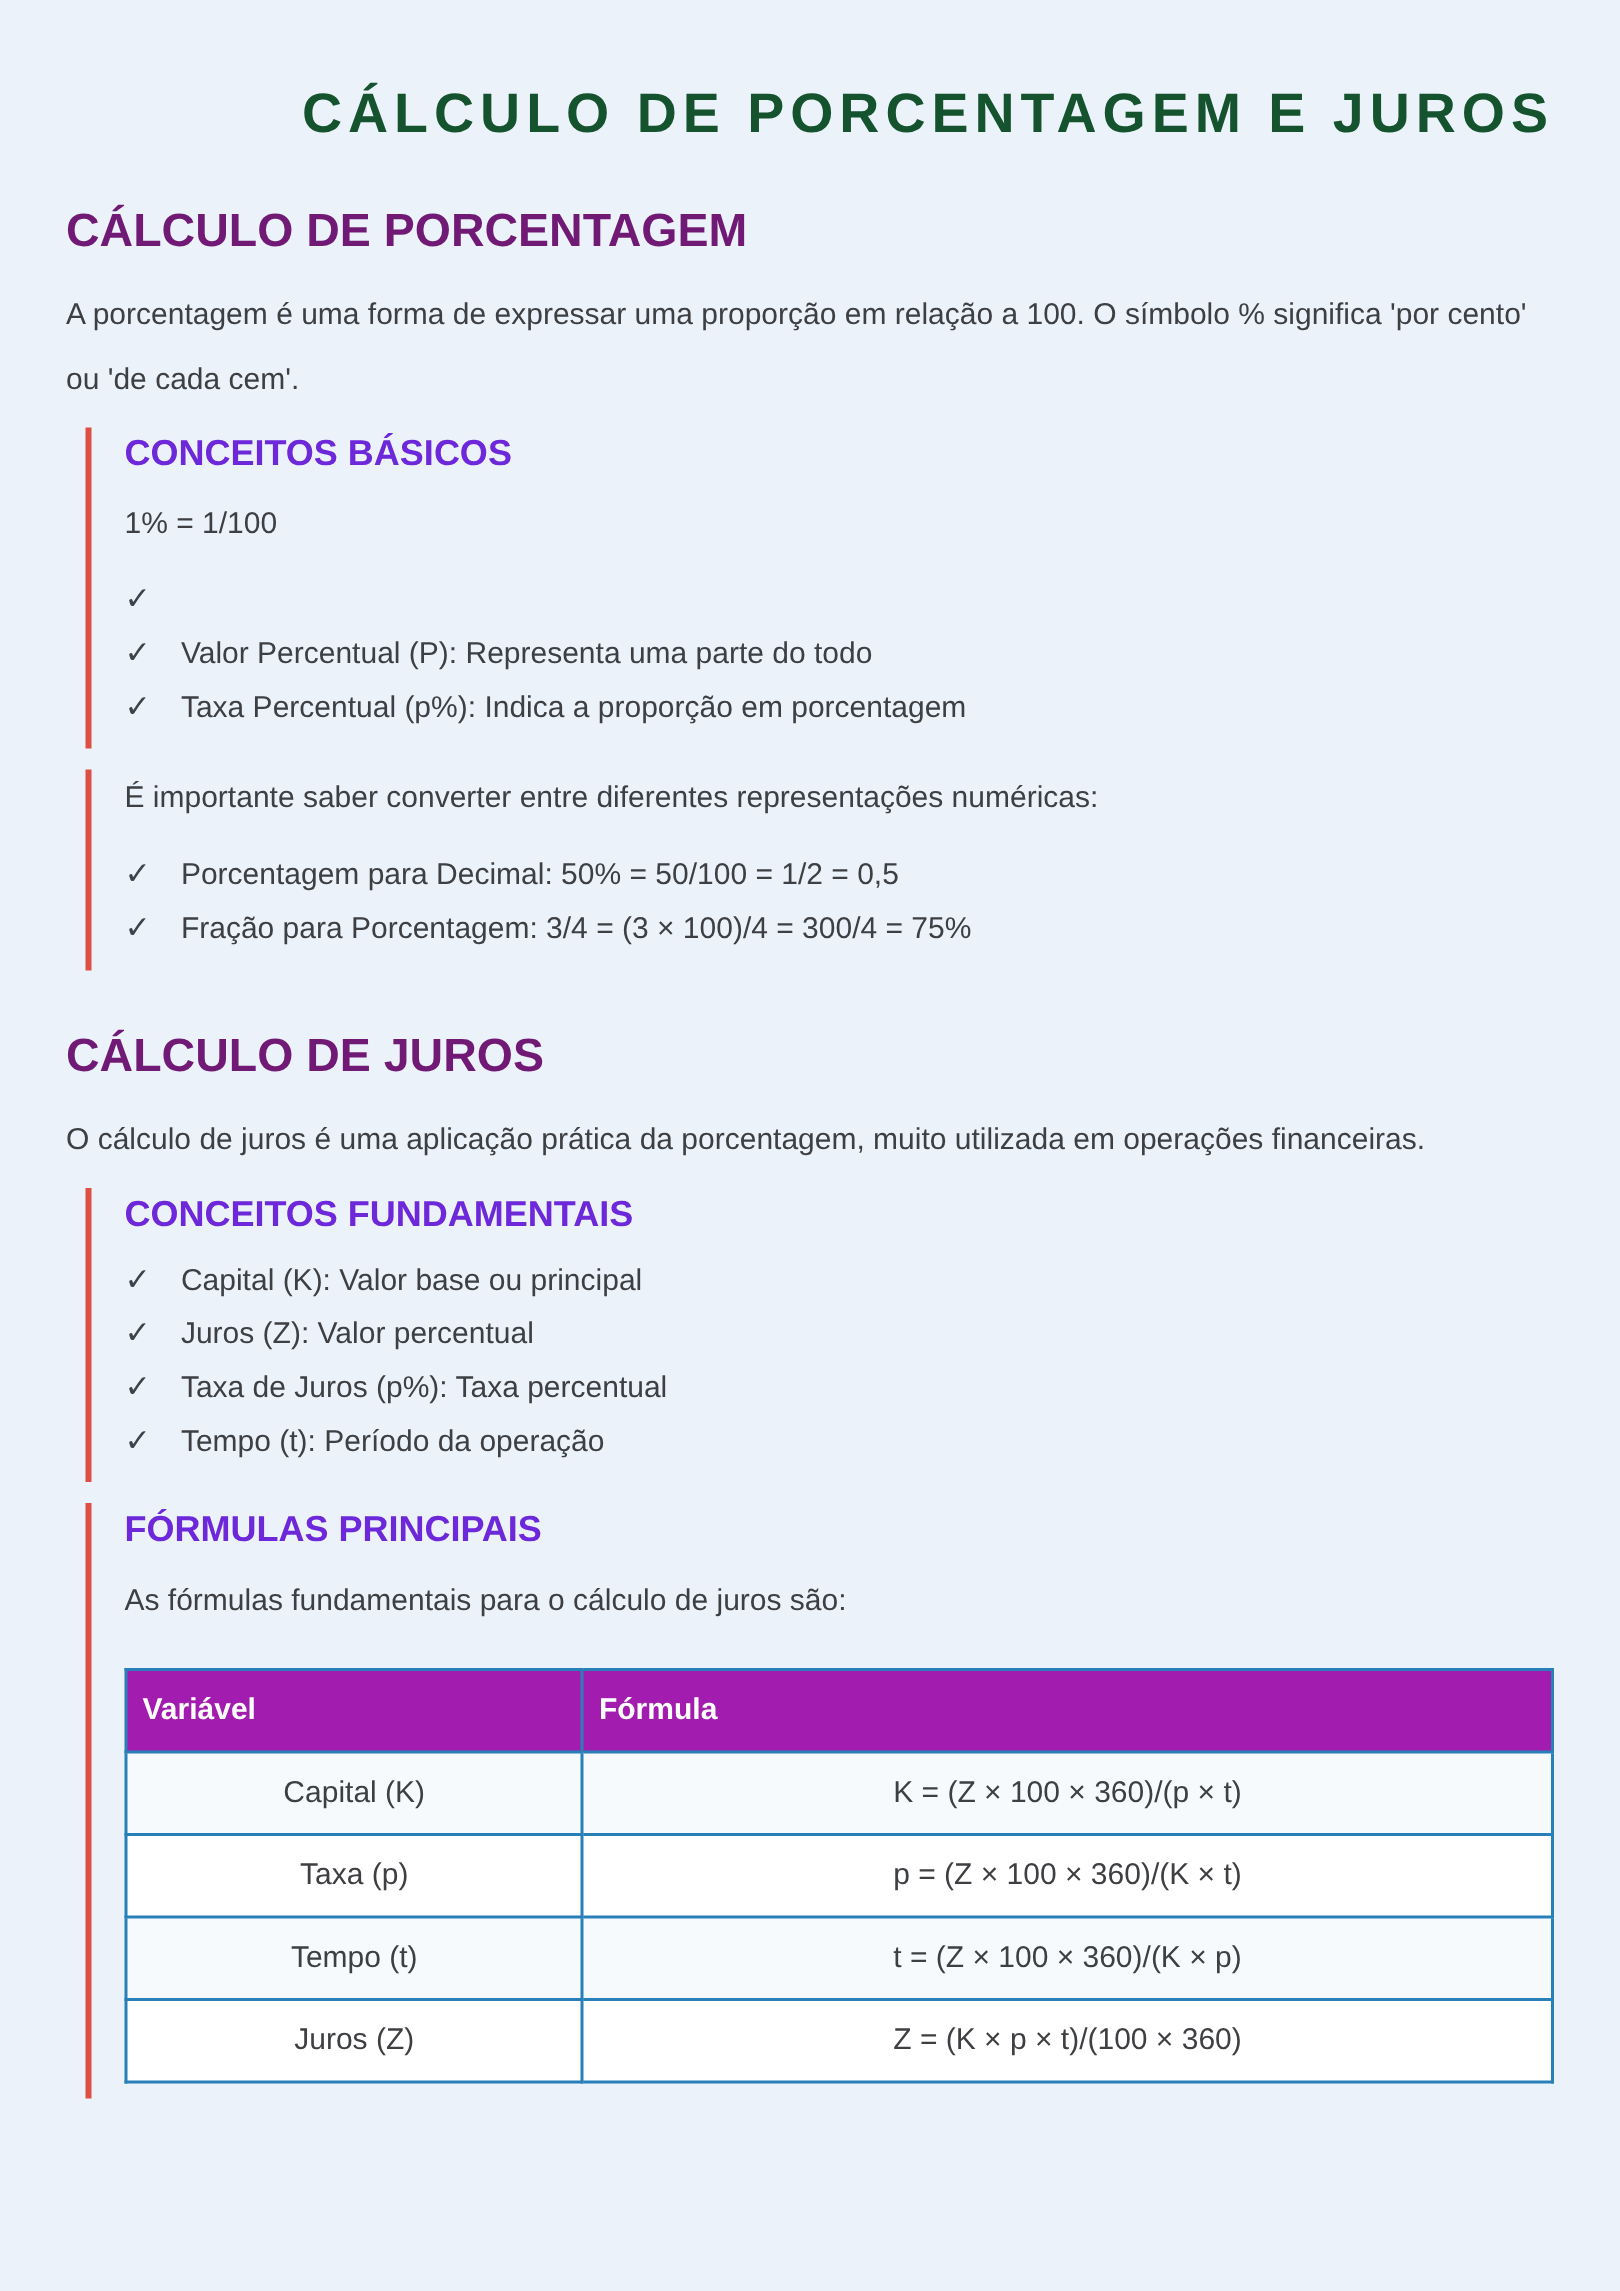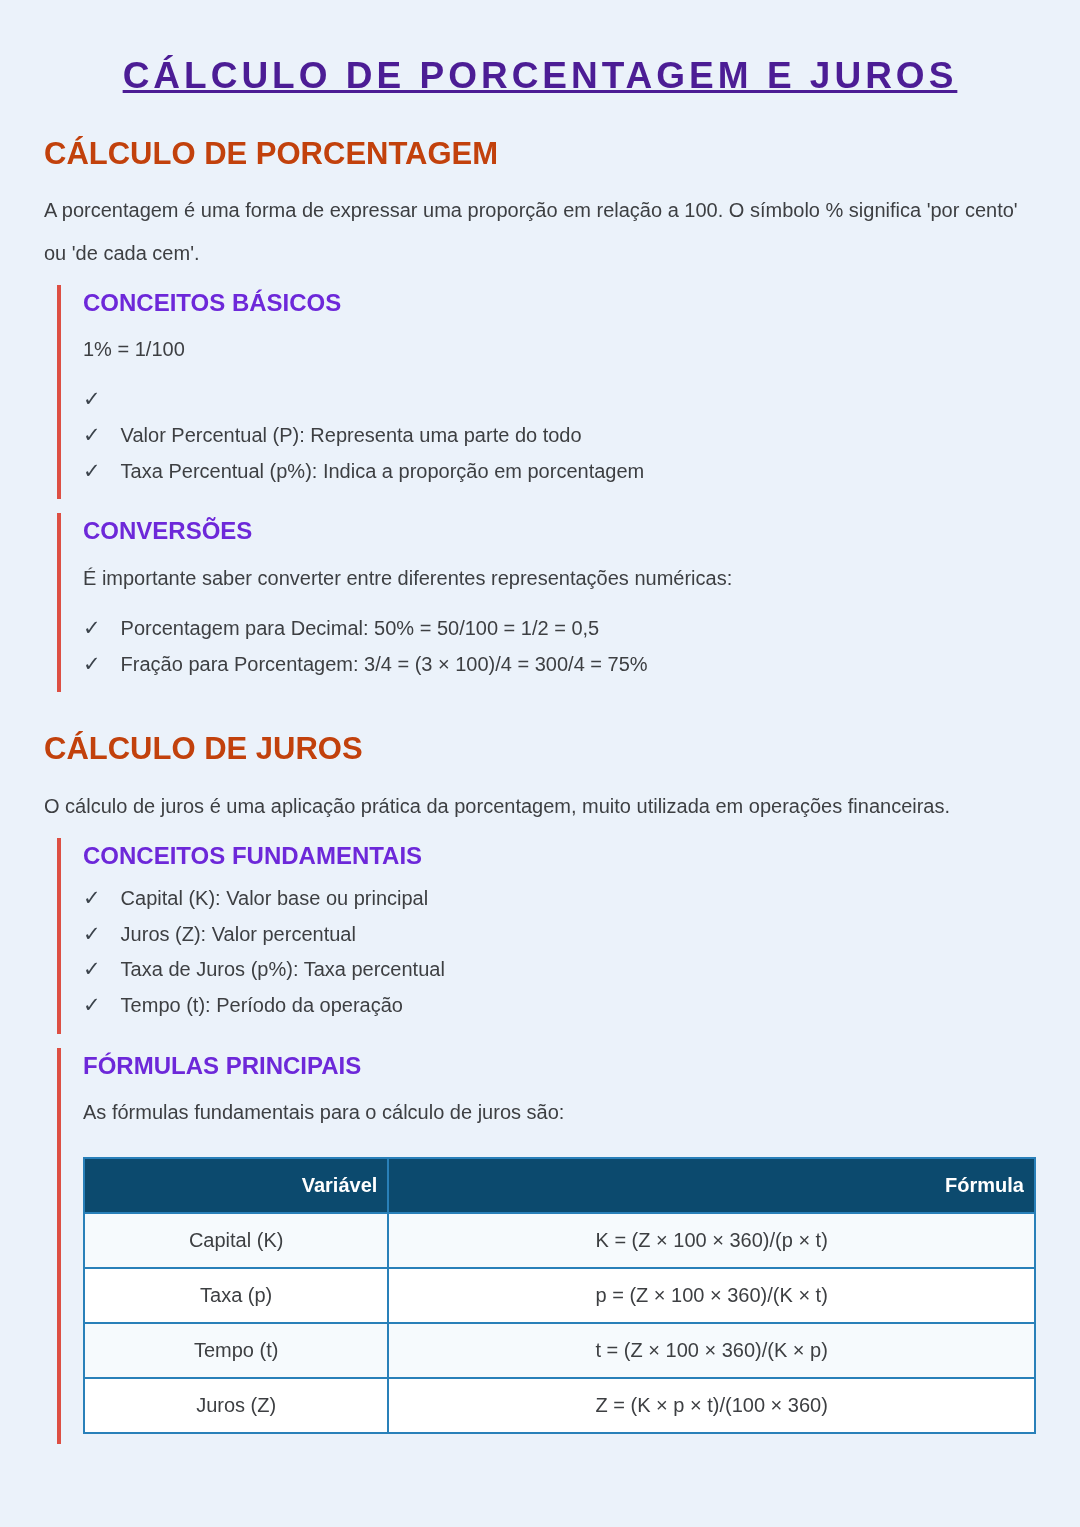--- a/index.html
+++ b/index.html
@@ -5,31 +5,30 @@
   html,body{margin:0;padding:0;}
   body{
     width:1080px;height:1527px;
     background:#ebf2fa;
     font-family:"Liberation Sans",sans-serif;
     color:#3d3f42;
     overflow:hidden;
   }
   .page{padding:40px 44px 0 44px;box-sizing:border-box;}
   .title{
-    text-align:center;
-    color:#4c1d95;
+    text-align:right;
+    color:#14532d;
     font-size:37px;
     font-weight:700;
     letter-spacing:4px;
     margin:16px 0 26px 0;
     line-height:1.1;
-    text-decoration:underline;
   }
   .h2{
-    color:#c2410c;
+    color:#701a75;
     font-size:31px;
     font-weight:700;
     margin:40px 0 18px 0;
     line-height:1.1;
   }
   .intro{
     font-size:20px;
     line-height:2.15;
     margin:0 0 10px 0;
   }
@@ -66,27 +65,27 @@
     flex:0 0 auto;
   }
   .tight .h3{margin-bottom:12px;}
   .ftable{
     width:100%;
     border-collapse:collapse;
     margin-top:30px;
     border:2px solid #2980b9;
   }
   .ftable th{
-    background:#0c4a6e;
+    background:#a21caf;
     color:#ffffff;
     font-weight:700;
     font-size:20px;
     padding:15px 10px;
     border:2px solid #2980b9;
-    text-align:right;
+    text-align:left;
   }
   .ftable td{
     font-size:20px;
     padding:15px 0;
     border:2px solid #2980b9;
     text-align:center;
     color:#3d3f42;
   }
   .ftable th:first-child,.ftable td:first-child{width:32%;}
   .ftable tbody tr:nth-child(odd) td{background:#f6fafd;}
@@ -115,21 +114,20 @@
           <span>Valor Percentual (P): Representa uma parte do todo</span>
         </li>
         <li class="check-item">
           <span class="check">✓</span>
           <span>Taxa Percentual (p%): Indica a proporção em porcentagem</span>
         </li>
       </ul>
     </div>
 
     <div class="sub">
-      <h3 class="h3">CONVERSÕES</h3>
       <p class="note">É importante saber converter entre diferentes representações numéricas:</p>
       <ul class="checklist">
         <li class="check-item">
           <span class="check">✓</span>
           <span>Porcentagem para Decimal: 50% = 50/100 = 1/2 = 0,5</span>
         </li>
         <li class="check-item">
           <span class="check">✓</span>
           <span>Fração para Porcentagem: 3/4 = (3 × 100)/4 = 300/4 = 75%</span>
         </li>

